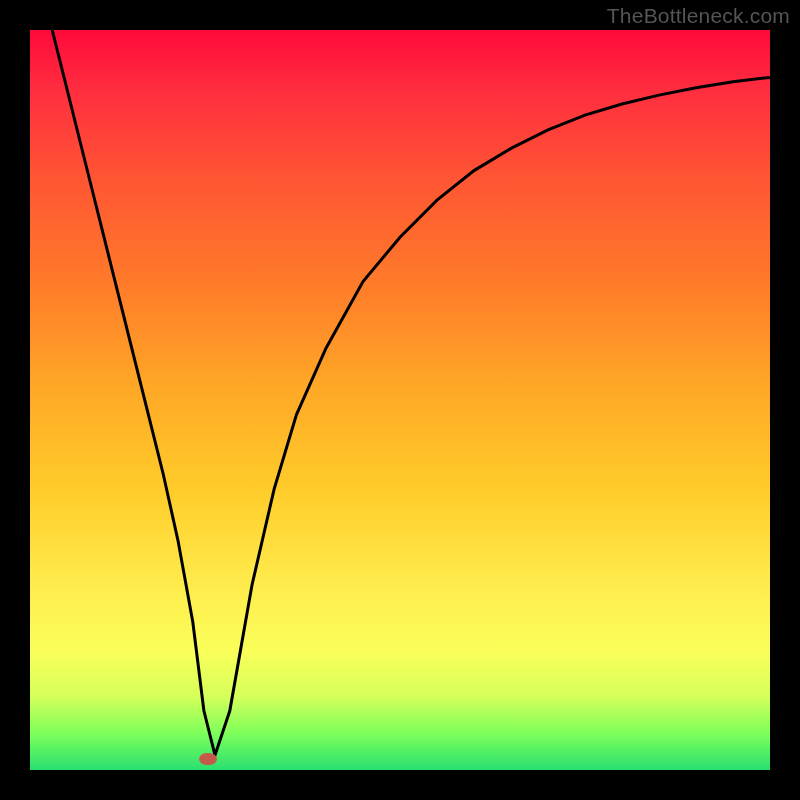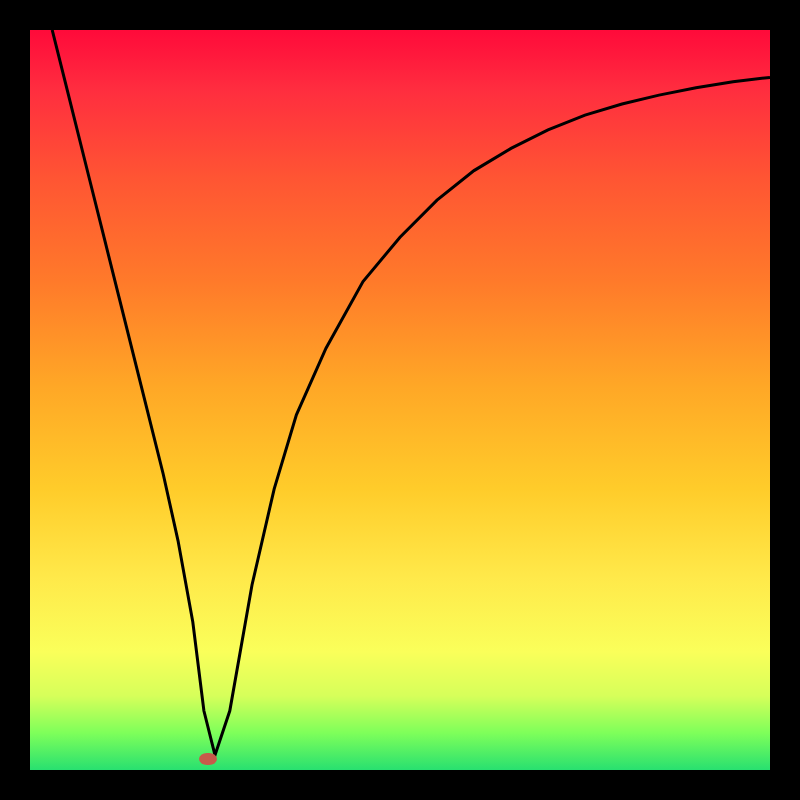--- a/index.html
+++ b/index.html
@@ -70,13 +70,14 @@
 
   <div class="plot-area">
 
     <svg class="curve-layer" width="740" height="740" viewBox="0 0 740 740">
       <path id="bottleneck-path" d="M22.2 0.0 L37.0 59.2 L59.2 148.0 L74.0 207.2 L88.8 266.4 L111.0 355.2 L133.2 444.0 L148.0 510.6 L162.8 592.0 L173.9 680.8 L185.0 725.2 L199.8 680.8 L222.0 555.0 L244.2 458.8 L266.4 384.8 L296.0 318.2 L333.0 251.6 L370.0 207.2 L407.0 170.2 L444.0 140.6 L481.0 118.4 L518.0 99.9 L555.0 85.1 L592.0 74.0 L629.0 65.1 L666.0 57.7 L703.0 51.8 L740.0 47.4" fill="none" stroke="#000" stroke-width="3"></path>
     </svg>
 
     <div id="opt-marker" class="marker" style="left: 177.6px; top: 728.9px;"></div>
   </div>
 
+  <div class="watermark">TheBottleneck.com</div>
 </div>
 
 </body></html>

